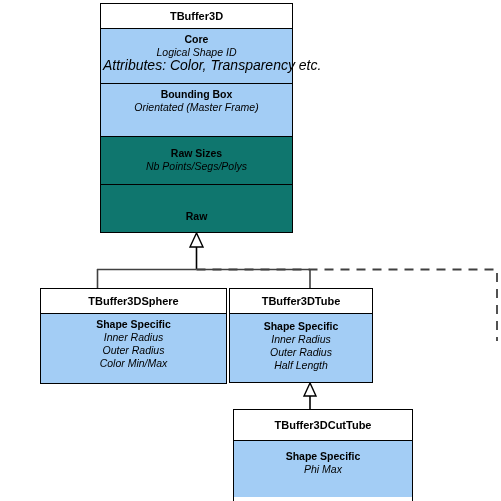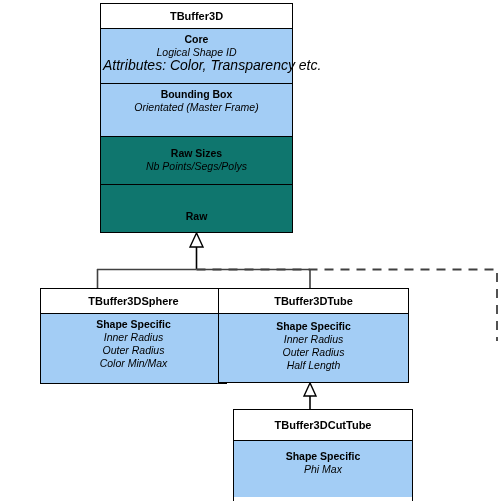--- a/index.html
+++ b/index.html
@@ -127,21 +127,21 @@
     <div class="class-title" style="height:24px;">TBuffer3DSphere</div>
 
     <div class="section blue" style="height:70px;">
       <div class="sec-head">Shape Specific</div>
       <div class="sec-line">Inner Radius</div>
       <div class="sec-line">Outer Radius</div>
       <div class="sec-line">Color Min/Max</div>
     </div>
   </div>
 
-  <div class="uml-class" style="left:218px; top:288px; width:191px; height:95px;">
+  <div class="uml-class" style="left:229px; top:288px; width:144px; height:95px;">
 
     <div class="class-title" style="height:24px;">TBuffer3DTube</div>
 
     <div class="section blue" style="height:69px; padding-top:6px;">
       <div class="sec-head">Shape Specific</div>
       <div class="sec-line">Inner Radius</div>
       <div class="sec-line">Outer Radius</div>
       <div class="sec-line">Half Length</div>
     </div>
   </div>

